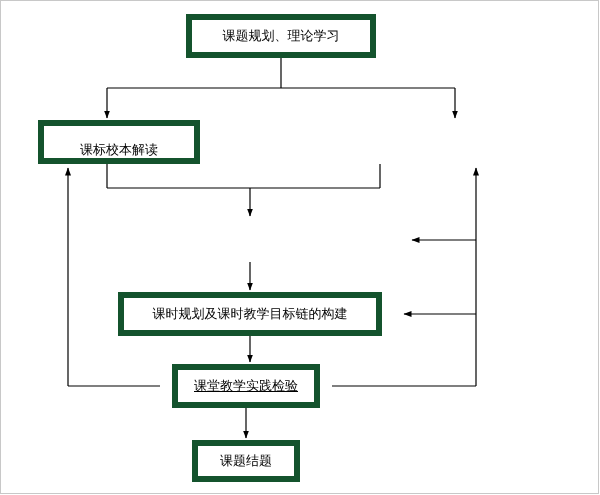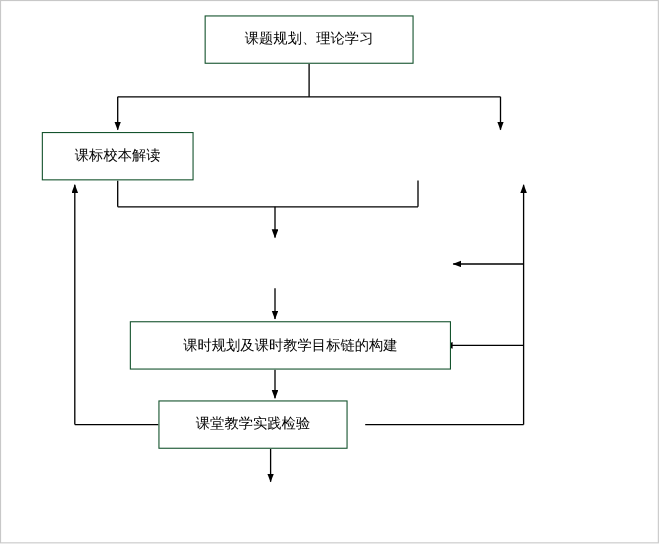--- a/index.html
+++ b/index.html
@@ -18,21 +18,21 @@
   #svg-layer {
     position: absolute;
     left: 0;
     top: 0;
     width: 600px;
     height: 495px;
   }
   .node {
     position: absolute;
     box-sizing: border-box;
-    border: 1px solid #14532d;
+    border: 6px solid #14532d;
     background: #ffffff;
     display: flex;
     align-items: center;
     justify-content: center;
     color: #000000;
     font-size: 13px;
     line-height: 1.2;
     text-align: center;
     white-space: nowrap;
     z-index: 2;
@@ -106,28 +106,31 @@
       <path d="M476,386 L476,168" stroke="#000000" fill="none" stroke-width="1.2" marker-end="url(#arrow)"></path>
       <path d="M476,240 L412,240" stroke="#000000" fill="none" stroke-width="1.2" marker-end="url(#arrow)"></path>
       <path d="M476,314 L404,314" stroke="#000000" fill="none" stroke-width="1.2" marker-end="url(#arrow)"></path>
     </g>
   </svg>
 
   <div class="node" style="left:186px; top:14px; width:190px; height:44px;">
     <span class="node-label">课题规划、理论学习</span>
   </div>
 
-  <div class="node" style="left:38px; top:120px; width:138px; height:44px;">
+  <div class="node" style="left:38px; top:120px; width:162px; height:44px;align-items:flex-end;">
     <span class="node-label">课标校本解读</span>
   </div>
 
 
 
-  <div class="node" style="left:118px; top:292px; width:292px; height:44px;font-family:Liberation Serif, serif;">
+  <div class="node" style="left:118px; top:292px; width:264px; height:44px;">
     <span class="node-label">课时规划及课时教学目标链的构建</span>
   </div>
 
-  <div class="node" style="left:144px; top:364px; width:172px; height:44px;">
+  <div class="node" style="left:172px; top:364px; width:148px; height:44px;text-decoration:underline;">
     <span class="node-label">课堂教学实践检验</span>
   </div>
 
+  <div class="node" style="left:192px; top:440px; width:108px; height:42px;">
+    <span class="node-label">课题结题</span>
+  </div>
 
 </div>
 
 </body></html>

